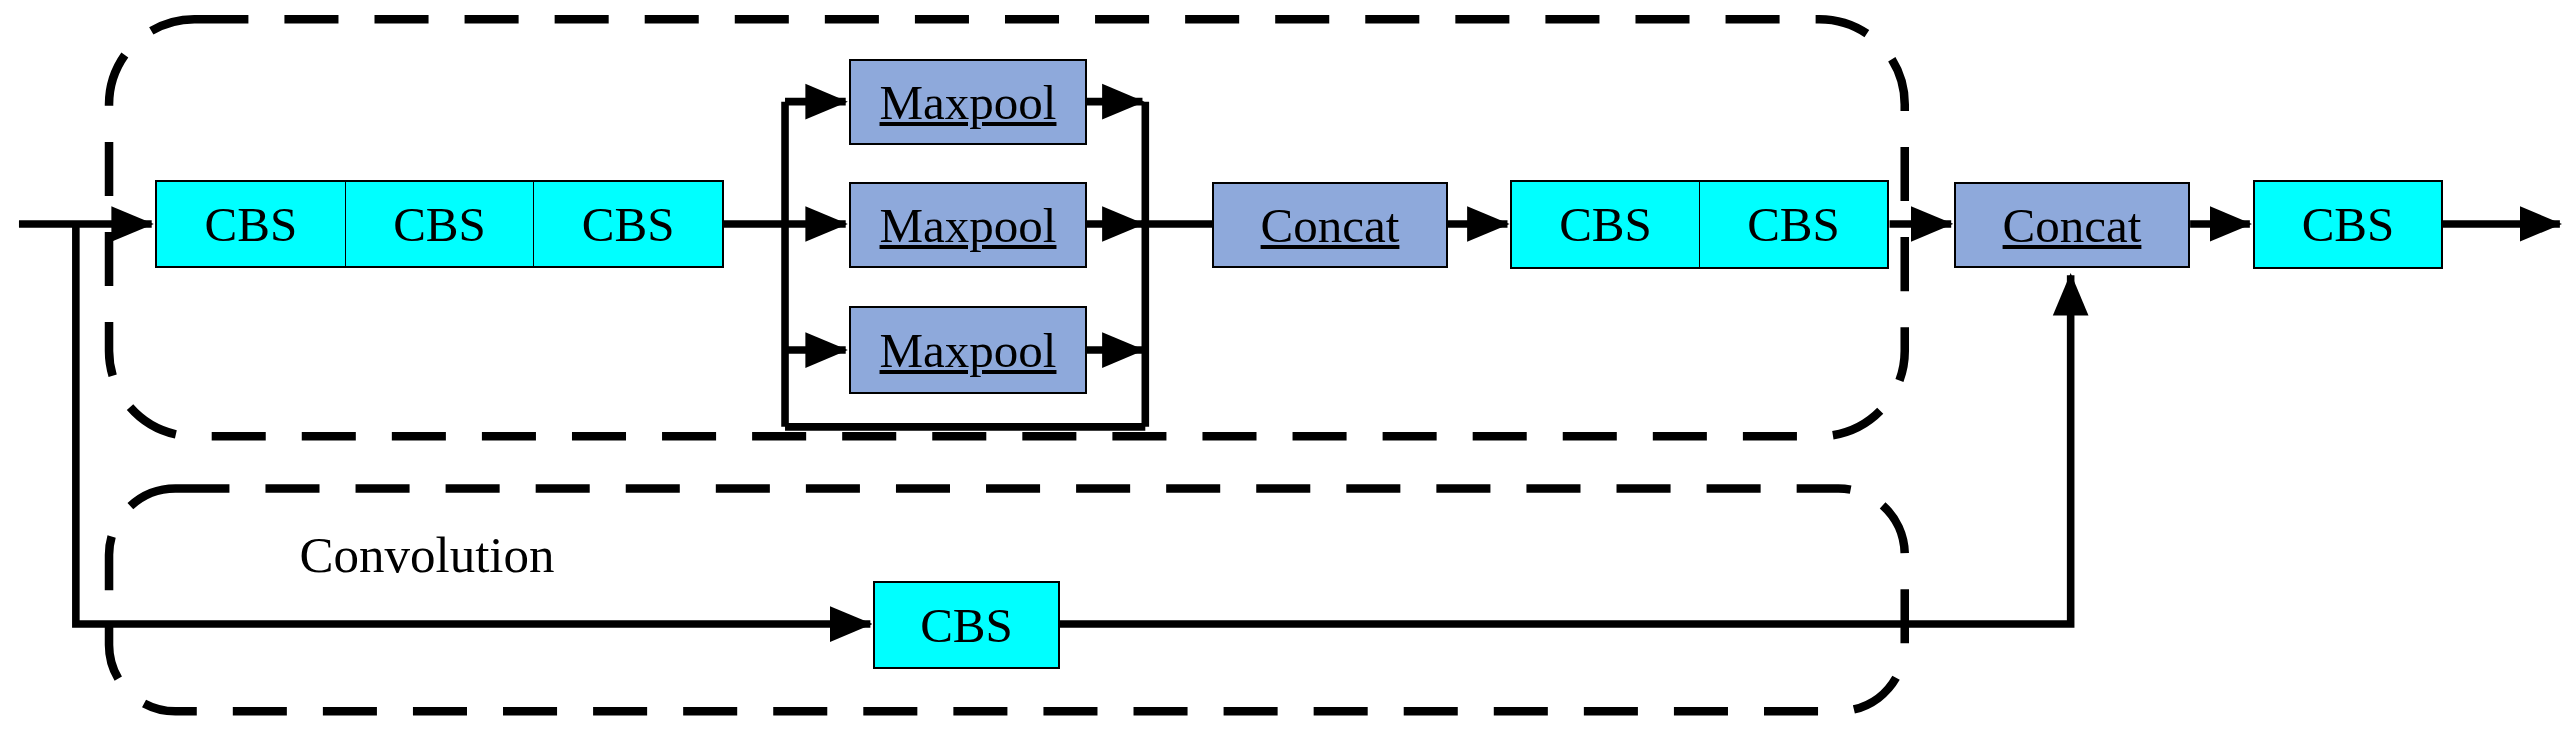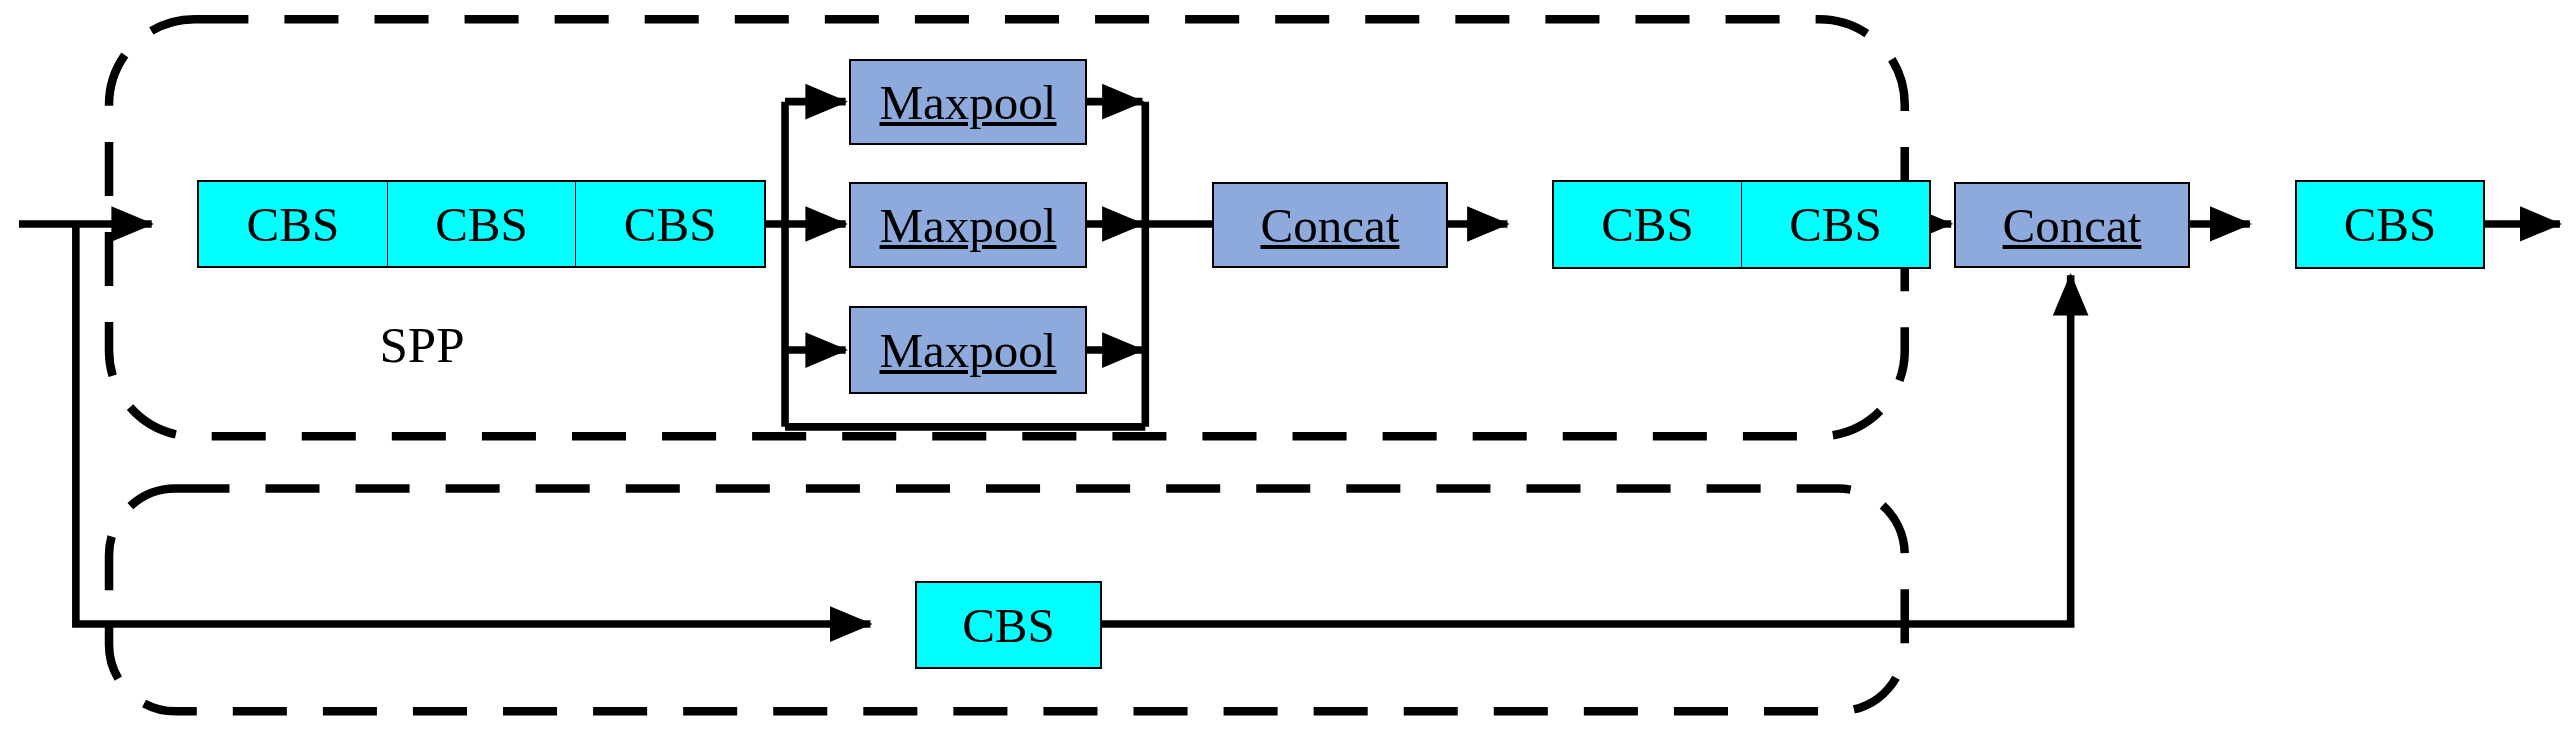--- a/index.html
+++ b/index.html
@@ -19,21 +19,21 @@
   .canvas { position: relative; width: 2576px; height: 739px; background: var(--bg); }
   svg.wires { position: absolute; left: 0; top: 0; width: 2576px; height: 739px; }
   .group-border { fill: none; stroke: var(--wire); stroke-width: 9; stroke-dasharray: 57 38; }
   .wire { fill: none; stroke: var(--wire); stroke-width: 8; }
   .box {
     position: absolute; box-sizing: border-box;
     display: flex; align-items: center; justify-content: center;
     border: 2.8px solid var(--border);
     font-size: 49px; color: #000; line-height: 1;
   }
-  .cyan { background: var(--cbs-fill); margin-left: 42px; }
+  .cyan { background: var(--cbs-fill); }
   .pool { background: var(--pool-fill); text-decoration: underline; }
   .split { padding: 0; }
   .split .cell {
     flex: 1 1 0; height: 100%;
     display: flex; align-items: center; justify-content: center;
   }
   .split .cell + .cell { border-left: 1.9px solid var(--border); }
   .group-label {
     position: absolute; display: flex; align-items: center; justify-content: center;
     font-size: 51px; color: #000; line-height: 1;
@@ -94,16 +94,16 @@
     <div class="cell">CBS</div>
     <div class="cell">CBS</div>
   </div>
 
   <div class="box pool" style="left:1954px; top:182px; width:236px; height:86px;">Concat</div>
 
   <div class="box cyan" style="left:2253px; top:180px; width:190px; height:89px;">CBS</div>
 
   <div class="box cyan" style="left:873px; top:581px; width:187px; height:88px;">CBS</div>
 
-  <div class="group-label" style="left:346px; top:317px; width:152px; height:57px;">SPP</div>
+  <div class="group-label" style="left:280px; top:527px; width:294px; height:57px;">Convolution</div>
 
 </div>
 
 
 </body></html>

